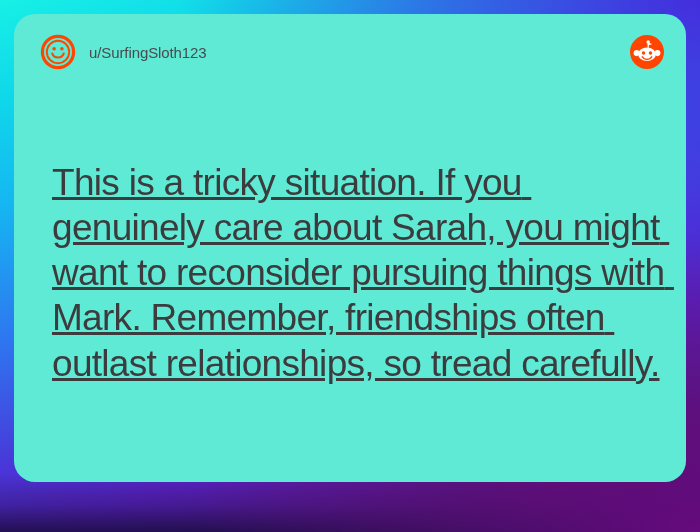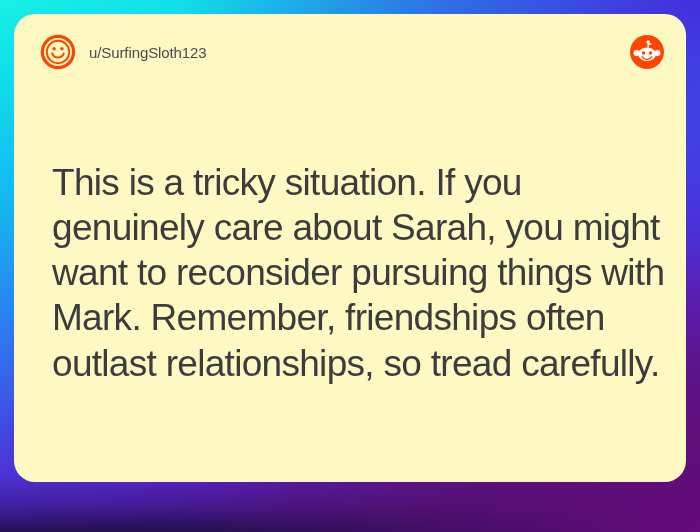--- a/index.html
+++ b/index.html
@@ -64,21 +64,21 @@
         rgba(30, 14, 72, 0.0) 11%);
   }
 
   
   #post-card {
     position: absolute;
     left: 14px;
     top: 14px;
     width: 672px;
     height: 468px;
-    background: #fef9c3;
+    background: #5eead4;
     border-radius: 21px;
     box-sizing: border-box;
     overflow: hidden;
   }
 
   
   #post-header {
     position: absolute;
     left: 0;
     top: 0;
@@ -118,20 +118,21 @@
     position: absolute;
     left: 38px;
     top: 146px;
     width: 620px;
     font-size: 37px;
     line-height: 1.22;
     color: #3c3c3e;
     letter-spacing: -0.7px;
     font-weight: 400;
     white-space: pre-wrap;
+    text-decoration: underline;
   }
 </style>
 </head>
 <body>
 
 <div id="stage">
 
   <div id="gradient-bg"></div>
 
   <div id="post-card">

